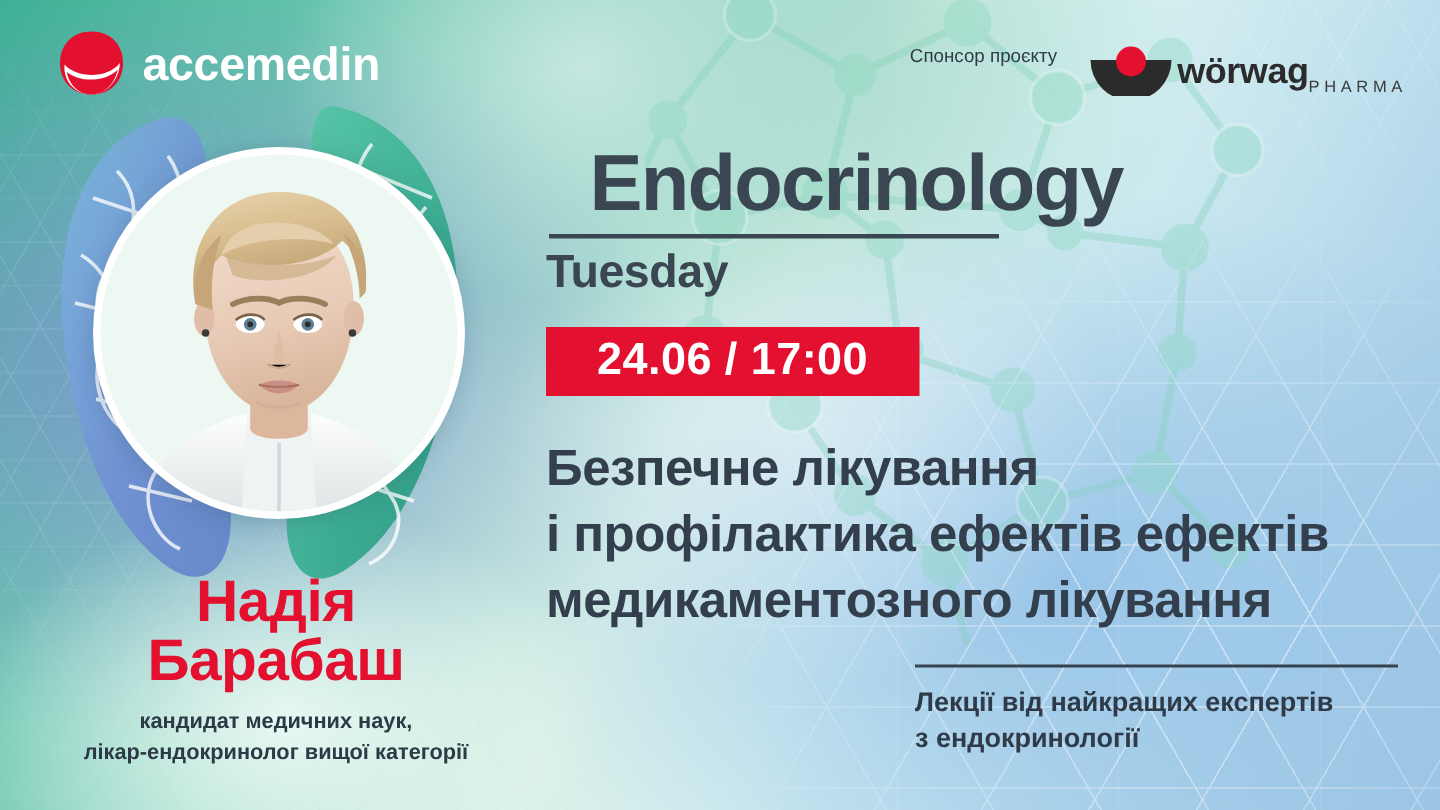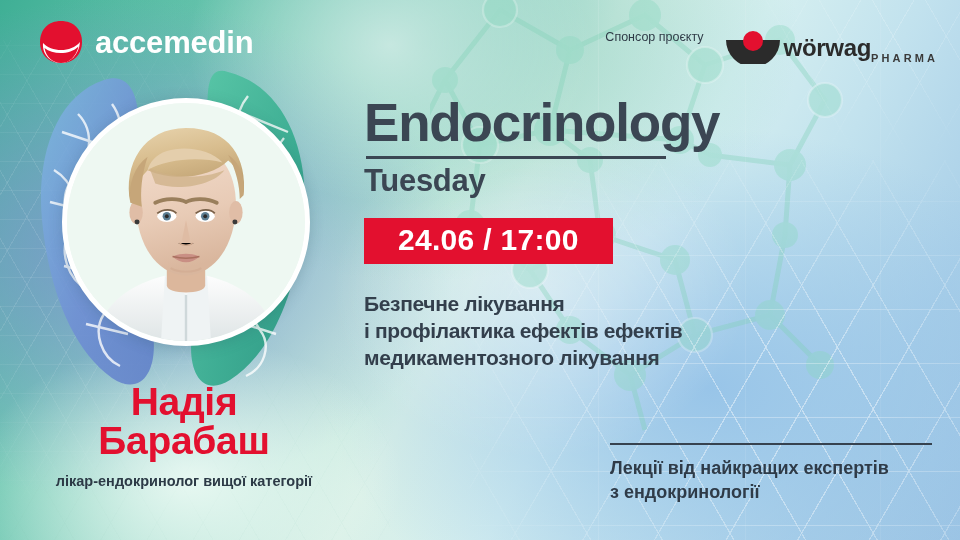--- a/index.html
+++ b/index.html
@@ -79,21 +79,21 @@
   .logo { position:absolute; left:38px; top:19px; display:flex; align-items:center; gap:11px; }
   .logo-mark { width:46px; height:46px; flex:none; }
   .logo-word { font-size:31px; font-weight:700; color:#ffffff; letter-spacing:-.2px; line-height:1; }
 
   
   .sponsor { position:absolute; right:22px; top:30px; display:flex; align-items:flex-start; gap:18px; }
   .sponsor-label { font-size:12.5px; color:#2f3b47; white-space:nowrap; }
   .wor { display:flex; align-items:center; }
   .wor-mark { width:62px; height:34px; }
   .wor-name { font-size:24px; font-weight:700; color:#2b2b2b; line-height:1; margin-top:2px; letter-spacing:-.3px; }
-  .wor-sub { font-size:11px; font-weight:700; color:#3a3a3a; letter-spacing:3.1px; margin-top:21px; }
+  .wor-sub { font-size:11px; font-weight:400; color:#3a3a3a; letter-spacing:3.1px; margin-top:21px; }
 
   
   .thyroid { position:absolute; left:-8px; top:52px; width:360px; height:350px; }
   .portrait-wrap { position:absolute; left:62px; top:98px; width:248px; height:248px; }
   .portrait-ring {
     position:absolute; inset:0; border-radius:50%;
     background:#eef8f2; border:5px solid #ffffff;
     box-shadow:0 2px 14px rgba(40,80,90,.22);
     overflow:hidden;
   }
@@ -108,32 +108,32 @@
   .speaker-name span { display:block; }
   .speaker-cred {
     margin-top:11px; font-size:14.5px; font-weight:700; color:#2c3a46; line-height:1.42;
   }
   .speaker-cred span { display:block; }
 
   
   .content { position:absolute; left:364px; top:96px; width:580px; }
   .kicker { position:relative; display:inline-block; }
   .kicker-main {
-    font-size:53px; font-weight:700; color:#3b4653; line-height:1.0; letter-spacing:-1.2px;
+    font-size:53px; font-weight:700; color:#3b4653; line-height:1.0; letter-spacing:-1.2px;margin-left:29px;
   }
   .kicker-rule { width:300px; height:2.5px; background:#3b4653; margin:7px 0 6px 2px; }
   .kicker-sub { font-size:31px; font-weight:700; color:#3b4653; line-height:1.0; letter-spacing:-.3px; }
 
   .date-badge {
     display:inline-block; margin-top:22px; background:#E3102F; color:#fff;
     font-size:30px; font-weight:700; padding:7px 34px 9px; line-height:1; letter-spacing:.3px;
   }
 
   .lecture-title {
-    margin-top:26px; font-size:21px; font-weight:700; color:#333f4c; line-height:1.30;
+    margin-top:26px; font-size:34px; font-weight:700; color:#333f4c; line-height:1.30;
     letter-spacing:-.35px;
   }
   .lecture-title span { display:block; }
 
   .footer { position:absolute; left:610px; top:443px; width:330px; }
   .footer-rule { width:322px; height:2px; background:#36424f; }
   .footer-text { margin-top:11px; font-size:18px; font-weight:700; color:#2f3b48; line-height:1.36; }
   .footer-text span { display:block; }
 </style>
 </head>
@@ -329,20 +329,21 @@
       </svg>
     </div>
   </div>
 
   <div class="speaker">
     <div class="speaker-name">
       <span>Надія</span>
       <span>Барабаш</span>
     </div>
     <div class="speaker-cred">
+      <span>кандидат медичних наук,</span>
       <span>лікар-ендокринолог вищої категорії</span>
     </div>
   </div>
 
   <div class="content">
     <div class="kicker">
       <div class="kicker-main">Endocrinology</div>
       <div class="kicker-rule"></div>
       <div class="kicker-sub">Tuesday</div>
     </div>

